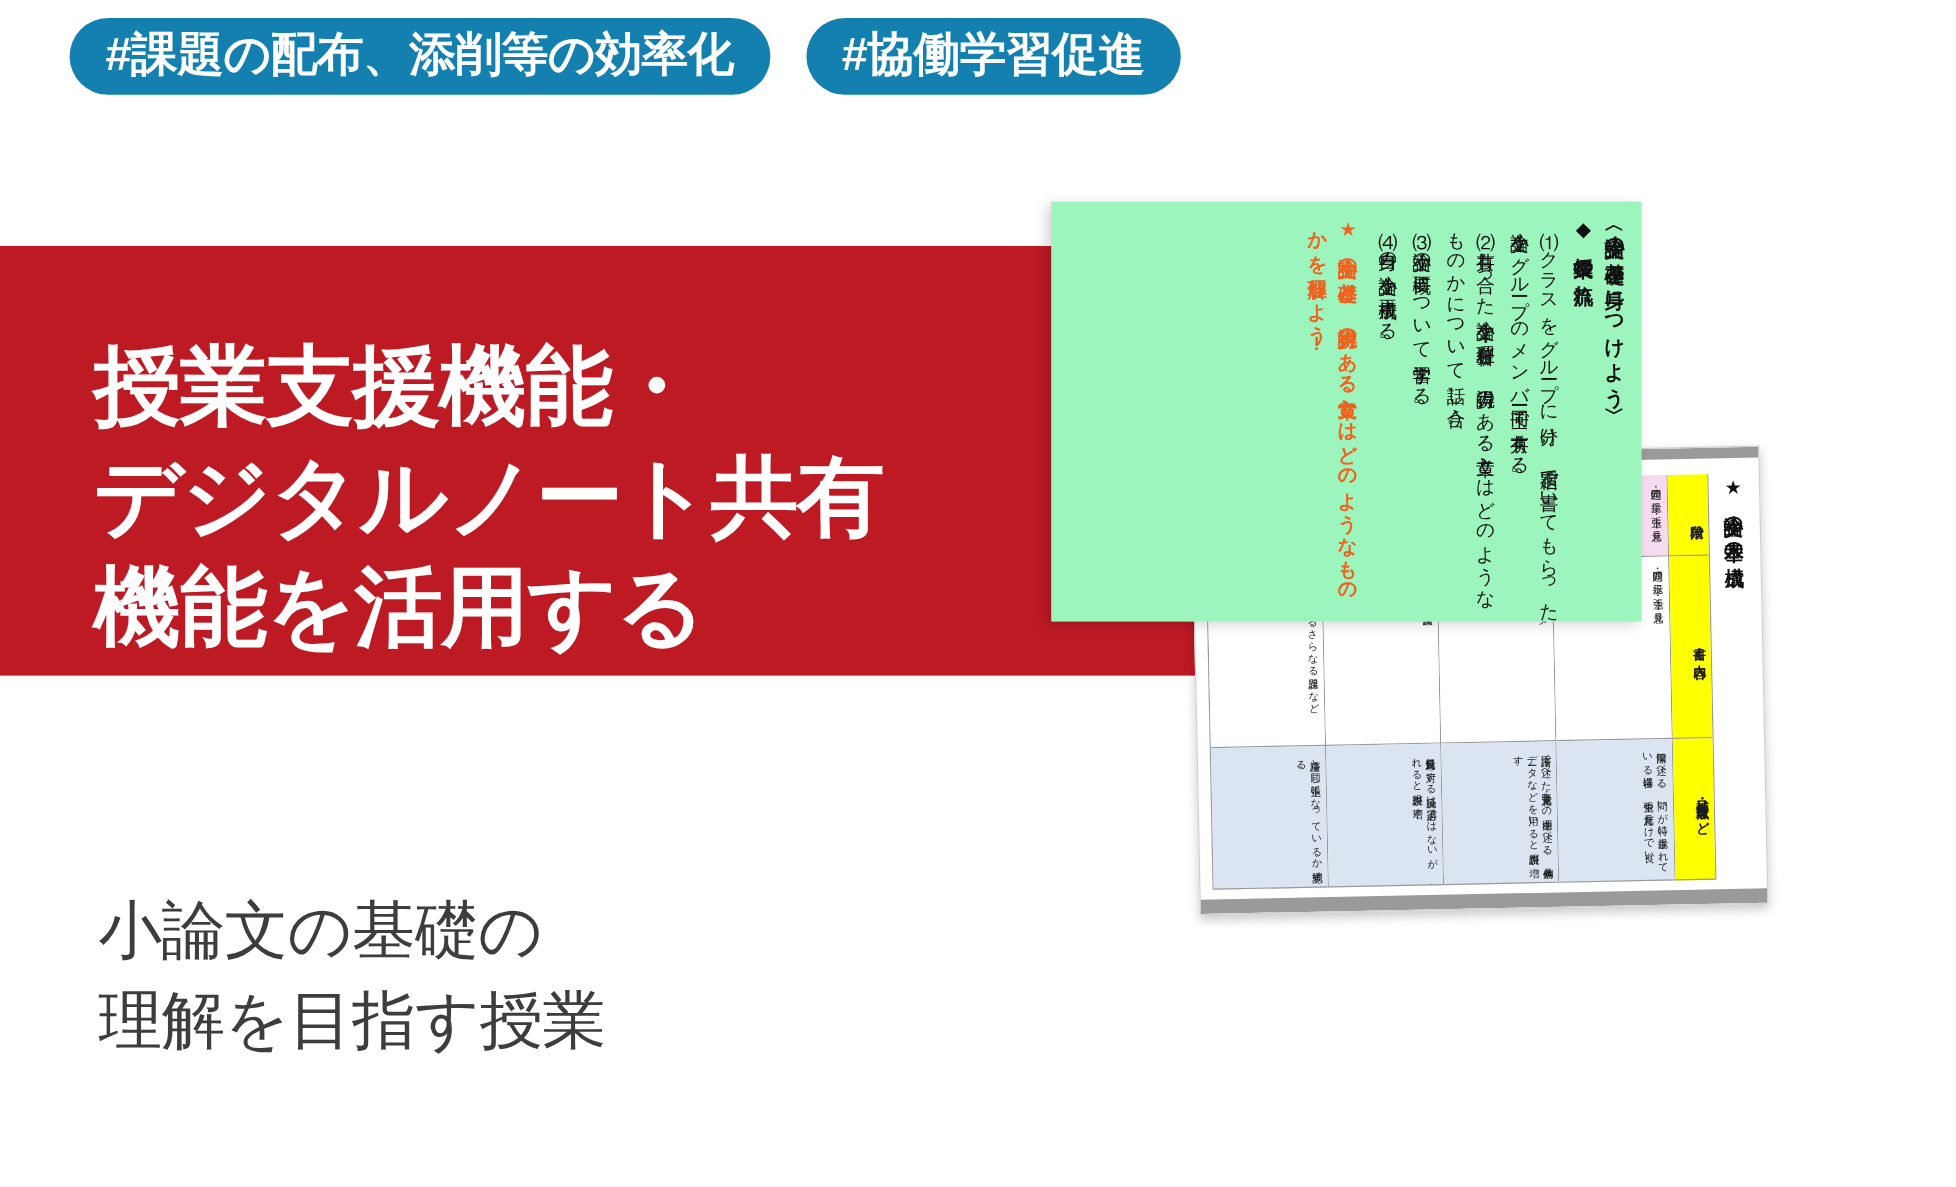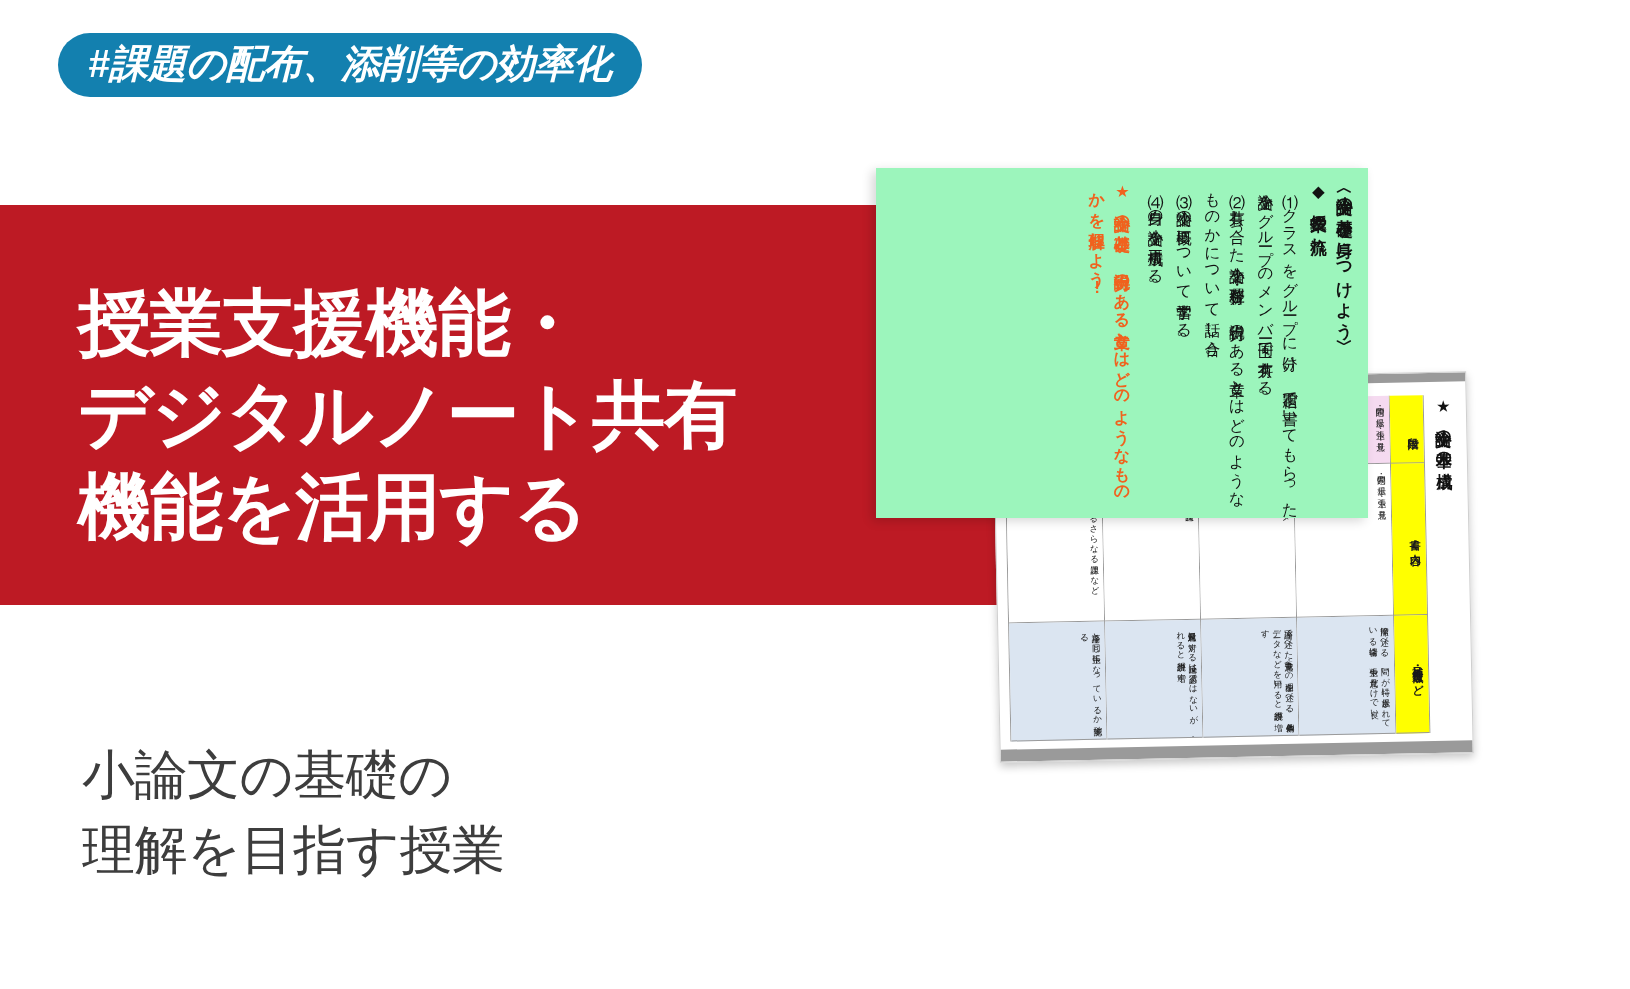--- a/index.html
+++ b/index.html
@@ -17,47 +17,46 @@
     position: relative;
     width: 1630px;
     height: 989px;
     background: #ffffff;
     overflow: hidden;
   }
 
   
   .tag-row {
     position: absolute;
-    top: 33px;
+    top: 15px;
     left: 58px;
     display: flex;
     gap: 30px;
     align-items: flex-end;
     z-index: 40;
-    font-style: italic;
   }
   .tag-pill {
     background: #1380af;
     color: #ffffff;
     border-radius: 40px;
     padding: 11px 30px 14px 30px;
     font-size: 39px;
     line-height: 1.0;
     font-weight: 600;
     letter-spacing: -0.5px;
     white-space: nowrap;
   }
 
   
   .red-banner {
     position: absolute;
     left: 0;
     top: 205px;
     width: 1036px;
-    height: 400px;
+    height: 358px;
     background: #bd1a24;
     z-index: 10;
   }
   .banner-title {
     position: absolute;
     left: 78px;
     top: 72px;
     color: #ffffff;
     font-size: 73px;
     font-weight: 700;
@@ -212,20 +211,21 @@
     margin-right: 8px;
   }
 </style>
 </head>
 <body>
 
 <div class="page">
 
   <div class="tag-row">
     <div class="tag-pill">#課題の配布、添削等の効率化</div>
+    <div class="tag-pill">#協働学習促進</div>
   </div>
 
   <div class="red-banner">
     <div class="banner-title">授業支援機能・
 デジタルノート共有
 機能を活用する</div>
   </div>
 
   <div class="subtitle">小論文の基礎の
 理解を目指す授業</div>

